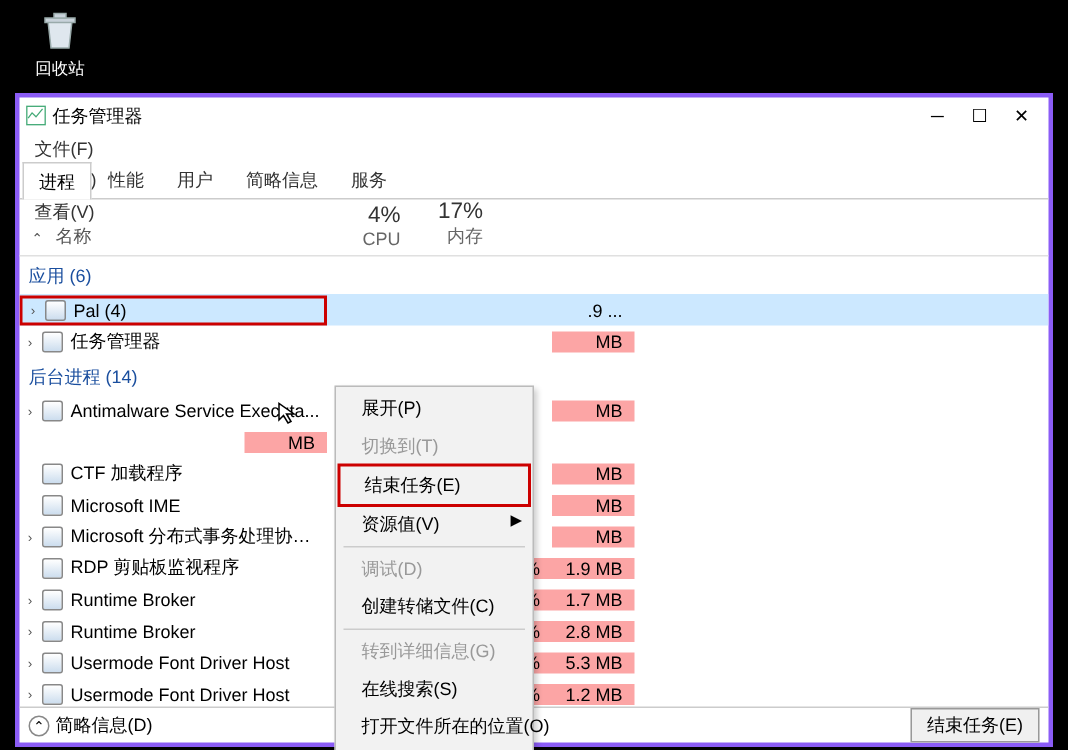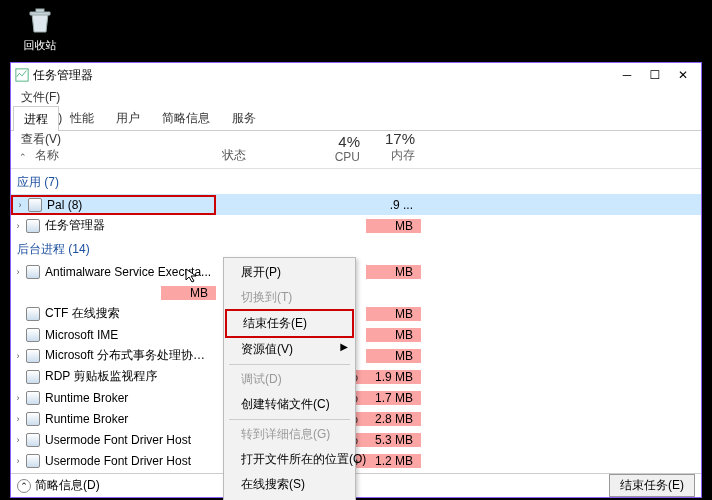--- a/index.html
+++ b/index.html
@@ -1,20 +1,20 @@
 <!DOCTYPE html>
 <html><head>
 <meta charset="utf-8">
 <style>
 * { margin: 0; padding: 0; box-sizing: border-box; font-family: "Microsoft YaHei", "Segoe UI", sans-serif; }
 body { width: 712px; height: 500px; background: #000; overflow: hidden; position: relative; }
 .desktop { position: absolute; top: 0; left: 0; width: 712px; height: 60px; background: #000; text-decoration: underline; }
 .recycle-bin { position: absolute; top: 4px; left: 16px; width: 48px; text-align: center; color: #fff; font-size: 11px; }
 .recycle-bin svg { width: 32px; height: 32px; display: block; margin: 0 auto 2px; }
-.tm-window { position: absolute; top: 62px; left: 10px; width: 692px; height: 436px; background: #fff; border: 1px solid #8b5cf6; display: flex; flex-direction: column; }
+.tm-window { position: absolute; top: 62px; left: 10px; width: 692px; height: 436px; background: #fff; border: 3px solid #8b5cf6; display: flex; flex-direction: column; }
 .titlebar { height: 24px; display: flex; align-items: center; padding: 0 4px; font-size: 12px; }
 .titlebar-icon { width: 14px; height: 14px; margin-right: 4px; }
 .titlebar-text { flex: 1; }
 .win-controls { display: flex; }
 .win-btn { width: 28px; height: 22px; display: flex; align-items: center; justify-content: center; font-size: 12px; font-family: sans-serif; }
 .menubar { height: 20px; display: flex; padding: 0 4px; font-size: 12px; color: #333; flex-direction: column; }
 .menu-item { padding: 2px 6px; }
 .tabbar { height: 24px; display: flex; border-bottom: 1px solid #ccc; font-size: 12px; align-items: flex-end; padding-left: 2px; }
 .tab { padding: 4px 10px 3px; border: 1px solid transparent; border-bottom: none; color: #333; }
 .tab.active { border-color: #ccc; background: #fff; position: relative; top: 1px; color: #000; }
@@ -89,40 +89,39 @@
     <div class="tab">用户</div>
     <div class="tab">简略信息</div>
     <div class="tab">服务</div>
   </div>
 
   <div class="columns-header">
     <div class="col-name">
       <span class="chev">⌃</span>
       <span>名称</span>
     </div>
-    <div class="col-status">状态</div>
     <div class="col-cpu">
       <div class="col-big">4%</div>
       <div class="col-small">CPU</div>
     </div>
     <div class="col-mem">
       <div class="col-big">17%</div>
       <div class="col-small">内存</div>
     </div>
   </div>
 
   <div class="process-list" id="plist">
-      <div class="group-header">应用 (7)</div>
+      <div class="group-header">应用 (6)</div>
       <div class="row selected">
         <div class="name-cell highlight-box" style="margin: -1px 0px;">
           <span class="exp">›</span>
           <span class="ico">
             <div class="gen-icon"></div>
           </span>
-          <span class="name">Pal (8)</span>
+          <span class="name">Pal (4)</span>
         </div>
         <div class="status-cell"></div>
         <div class="cpu"></div>
         <div class="mem">.9 ...</div>
       </div>
       <div class="row">
         <div class="name-cell">
           <span class="exp">›</span>
           <span class="ico">
             <div class="gen-icon"></div>
@@ -150,21 +149,21 @@
         <div class="status-cell"></div>
         <div class="cpu"></div>
         <div class="mem">MB</div>
       </div>
       <div class="row">
         <div class="name-cell">
           <span class="exp"></span>
           <span class="ico">
             <div class="gen-icon"></div>
           </span>
-          <span class="name">CTF 在线搜索</span>
+          <span class="name">CTF 加载程序</span>
         </div>
         <div class="status-cell"></div>
         <div class="cpu"></div>
         <div class="mem">MB</div>
       </div>
       <div class="row">
         <div class="name-cell">
           <span class="exp"></span>
           <span class="ico">
             <div class="gen-icon"></div>
@@ -261,20 +260,20 @@
 <div class="context-menu" id="ctxmenu" style="top:257px; left:223px; width:133px;">
     <div class="ctx-item">展开(P)</div>
     <div class="ctx-item disabled">切换到(T)</div>
     <div class="ctx-item highlight-box" style="margin: -1px 0px;">结束任务(E)</div>
     <div class="ctx-item">资源值(V)<span class="sub">▶</span></div>
     <div class="ctx-sep"></div>
     <div class="ctx-item disabled">调试(D)</div>
     <div class="ctx-item">创建转储文件(C)</div>
     <div class="ctx-sep"></div>
     <div class="ctx-item disabled">转到详细信息(G)</div>
+    <div class="ctx-item">在线搜索(S)</div>
     <div class="ctx-item">打开文件所在的位置(O)</div>
-    <div class="ctx-item">在线搜索(S)</div>
     <div class="ctx-item disabled">属性(I)</div>
   </div>
 
 <svg class="cursor" style="top:268px; left:185px;" width="16" height="16">
     <path d="M1 1 L1 12 L4 9 L7 14 L9 13 L6 8 L11 8 Z" fill="#fff" stroke="#000"></path>
   </svg>
 
 </body></html>

